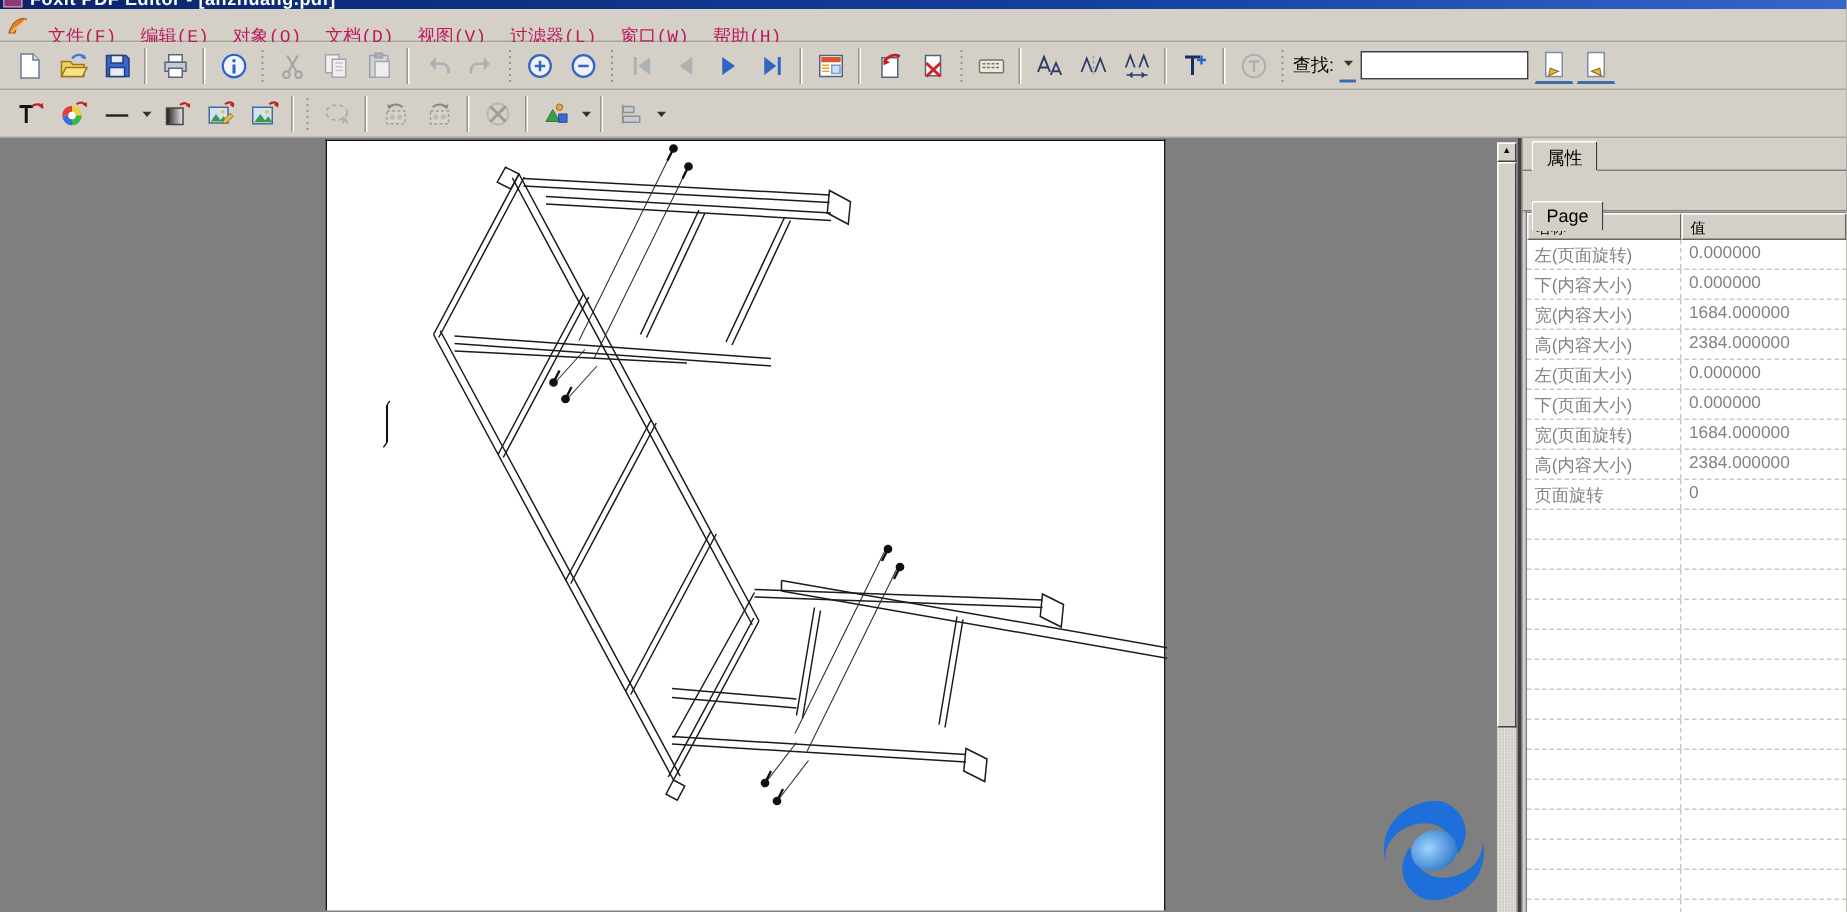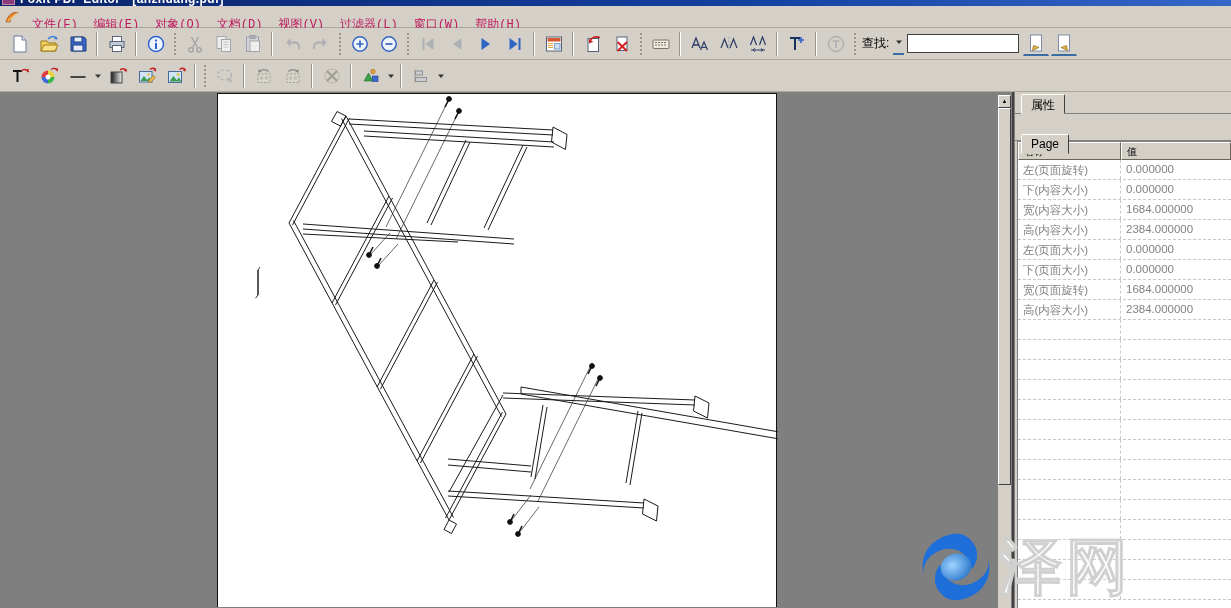--- a/index.html
+++ b/index.html
@@ -622,20 +622,24 @@
         </div>
         <div class="prow">
           <span class="pname">宽(页面旋转)</span>
           <span class="pval">1684.000000</span>
         </div>
         <div class="prow">
           <span class="pname">高(内容大小)</span>
           <span class="pval">2384.000000</span>
         </div>
         <div class="prow">
+          <span class="pname">页面旋转</span>
+          <span class="pval">0</span>
+        </div>
+        <div class="prow">
           <span class="pname"></span>
           <span class="pval"></span>
         </div>
         <div class="prow">
           <span class="pname"></span>
           <span class="pval"></span>
         </div>
         <div class="prow">
           <span class="pname"></span>
           <span class="pval"></span>
@@ -695,14 +699,13 @@
         <stop offset="0" stop-color="#9fd4ff"></stop>
           <stop offset="1" stop-color="#1565c0"></stop>
       </radialGradient>
     </defs>
     <g transform="rotate(-18 37 37)">
       <path d="M38,5 C17,5 5,19 5,36 C5,25 16,17 28,17 C45,17 53,30 51,44 C60,38 64,27 59,17 C55,8 47,5 38,5 Z" fill="#1e6fd9"></path>
       <path d="M36,69 C57,69 69,55 69,38 C69,49 58,57 46,57 C29,57 21,44 23,30 C14,36 10,47 15,57 C19,66 27,69 36,69 Z" fill="#1e6fd9"></path>
       <ellipse cx="37" cy="37" rx="15" ry="13" fill="url(#wmg)"></ellipse>
     </g>
   </svg>
-  <span id="wm-text">泽网</span>
 </div>
 
 </body></html>

